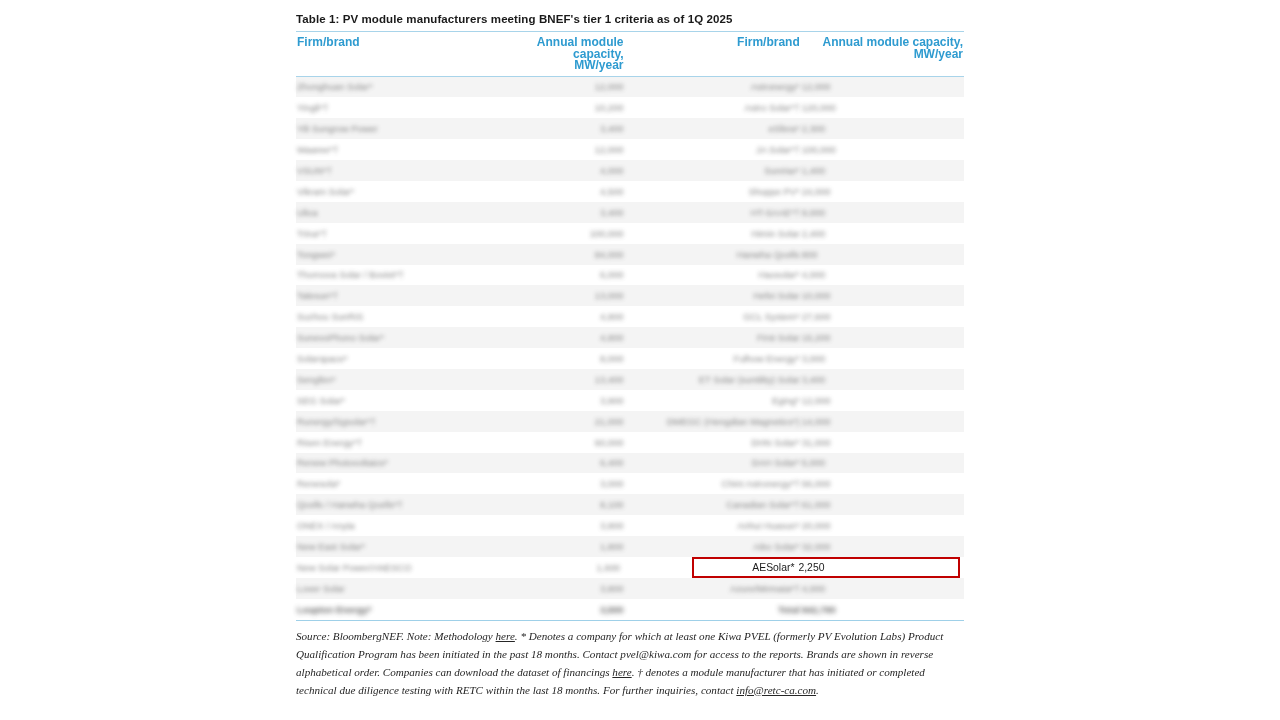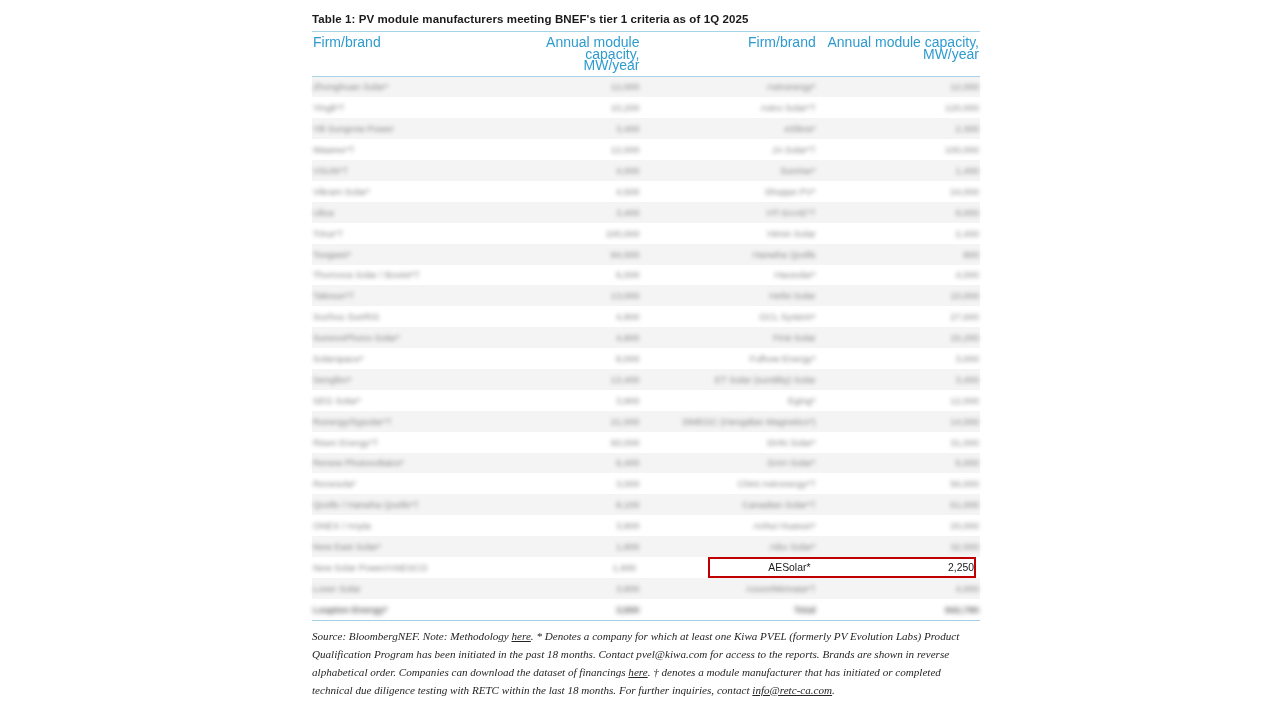--- a/index.html
+++ b/index.html
@@ -18,21 +18,21 @@
   #page {
     position: absolute;
     left: 0; top: 0;
     width: 1280px;
     height: 720px;
     background: #ffffff;
   }
 
   #table-block {
     position: absolute;
-    left: 312px;
+    left: 296px;
     top: 12px;
     width: 668px;
   }
 
   
   .table-title {
     font-size: 11.5px;
     font-weight: bold;
     color: #1a1a1a;
     letter-spacing: 0.1px;
@@ -46,22 +46,22 @@
   .rule-header { height: 1px; background: #a8d4ea; width: 100%; }
   .rule-bottom { height: 1px; background: #9fd0e8; width: 100%; }
 
   
   .thead {
     display: flex;
     align-items: flex-start;
     padding: 5px 0 4px 0;
   }
   .th {
-    font-size: 14px;
-    font-weight: normal;
+    font-size: 12px;
+    font-weight: bold;
     color: #2e9bd0;
     line-height: 11.5px;
   }
   .th-c1 { width: 196px; text-align: left;  padding-left: 1px; }
   .th-c2 { width: 132px; text-align: right; padding-right: 1px; }
   .th-gap{ width: 14px; }
   .th-c3 { width: 162px; text-align: right; padding-right: 2px; }
   .th-c4 { width: 162px; text-align: right; padding-right: 1px; }
 
   
@@ -80,21 +80,21 @@
     font-size: 9.4px;
     color: #4a4a4a;
     line-height: 11px;
     white-space: nowrap;
     overflow: hidden;
   }
   .td-c1 { width: 196px; text-align: left;  padding-left: 1px; }
   .td-c2 { width: 132px; text-align: right; padding-right: 1px; }
   .td-gap{ width: 14px; }
   .td-c3 { width: 162px; text-align: right; padding-right: 2px; }
-  .td-c4 { width: 162px; text-align: right; padding-right: 1px; }
+  .td-c4 { width: 162px; padding-right: 1px; }
 
   
   .blurred {
     filter: blur(2.1px);
     color: #6b6b6b;
     opacity: 0.82;
   }
   .blurred-strong {
     filter: blur(2.4px);
     color: #7a7a7a;

